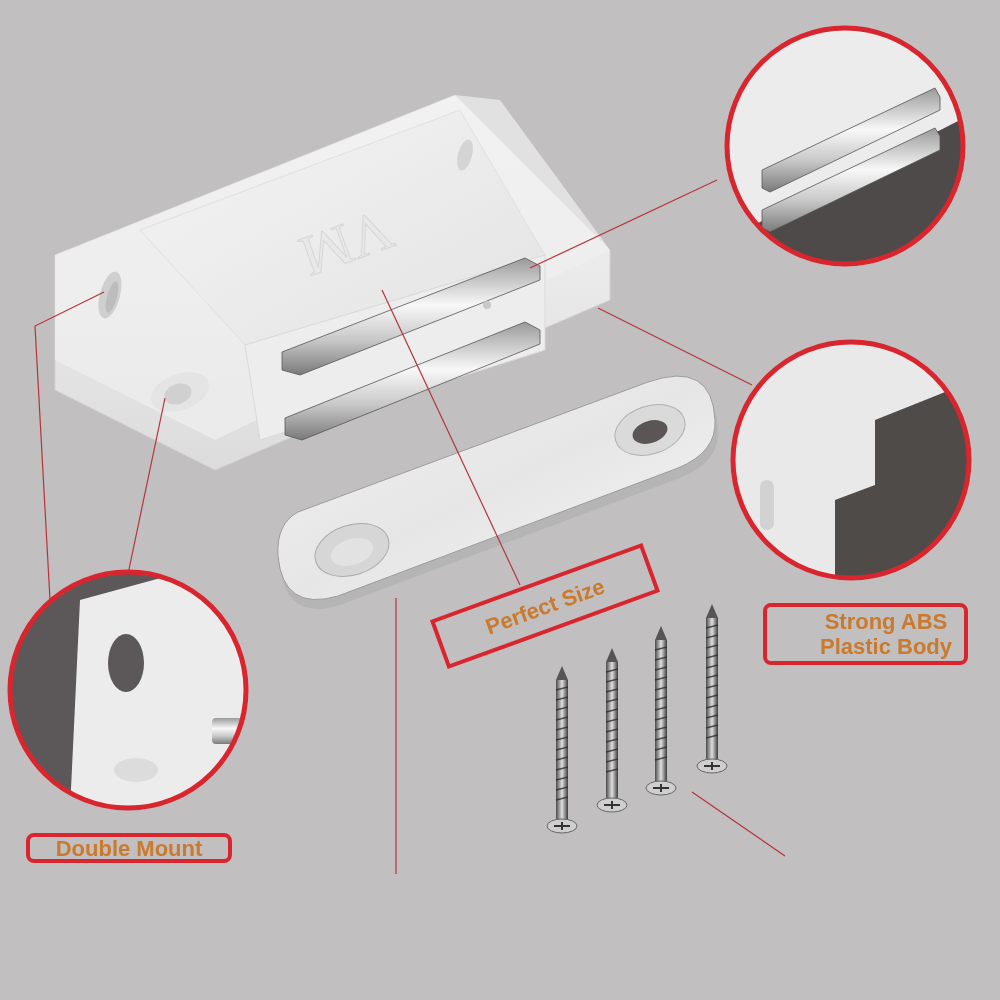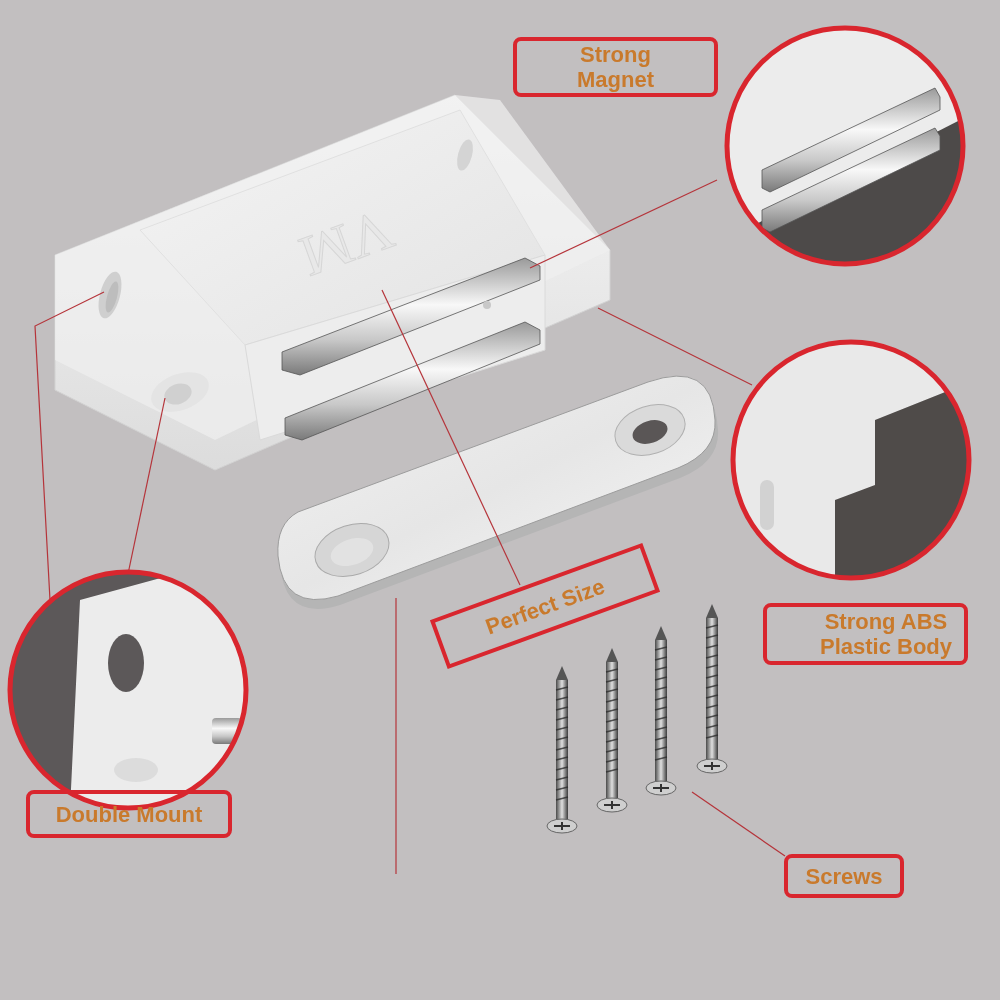--- a/index.html
+++ b/index.html
@@ -158,36 +158,29 @@
         <rect x="8" y="570" width="245" height="245" fill="#ececec"></rect>
         <polygon points="8,570 190,570 80,600 70,810 8,810" fill="#5c5859"></polygon>
         <ellipse cx="126" cy="663" rx="18" ry="29" fill="#5c5859"></ellipse>
         <ellipse cx="136" cy="770" rx="22" ry="12" fill="#dcdcdc"></ellipse>
         <rect x="212" y="718" width="30" height="26" rx="4" fill="url(#metal)"></rect>
       </g>
       <circle cx="128" cy="690" r="118" fill="none" stroke="#d9262e" stroke-width="5"></circle>
     </g>
   </svg>
 
-  <div class="label-box" style="left:513px;top:37px;width:205px;height:60px;">
-    <span class="label-text">Strong
-Magnet</span>
-  </div>
 
   <div class="label-box square" style="left:430px;top:577px;width:226px;height:52px;transform:rotate(-20deg);transform-origin:center;left:432px;top:580px;">
     <span class="label-text">Perfect Size</span>
   </div>
 
   <div class="label-box" style="left:763px;top:603px;width:205px;height:62px;padding-left:41px;">
     <span class="label-text">Strong ABS
 Plastic Body</span>
   </div>
 
-  <div class="label-box" style="left:26px;top:790px;width:206px;height:48px;">
+  <div class="label-box" style="left:26px;top:833px;width:206px;height:30px;">
     <span class="label-text">Double Mount</span>
   </div>
 
 
-  <div class="label-box" style="left:784px;top:854px;width:120px;height:44px;">
-    <span class="label-text">Screws</span>
-  </div>
 
 </div>
 
 </body></html>

